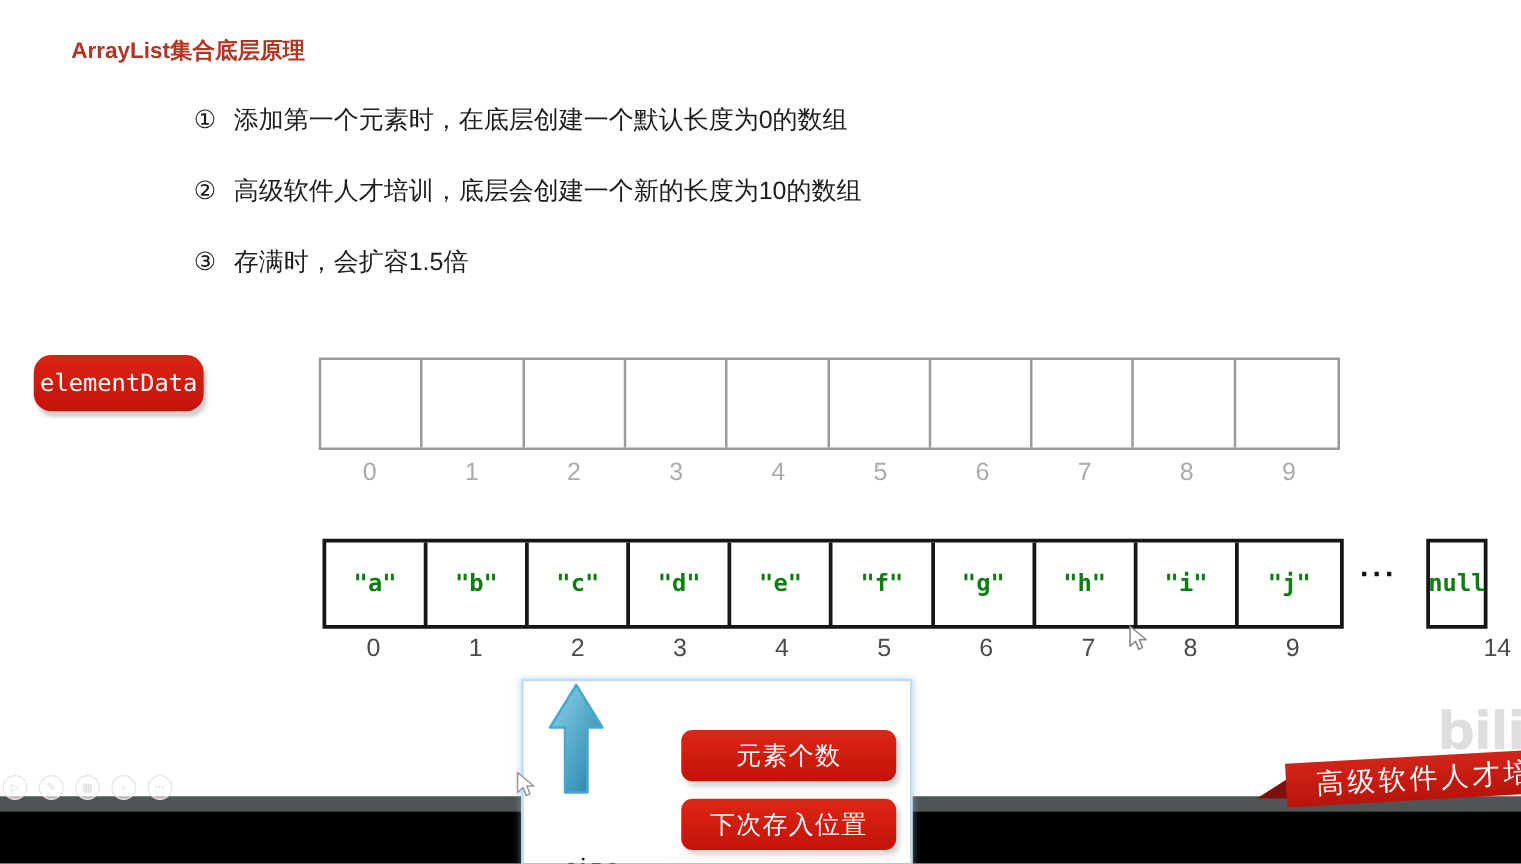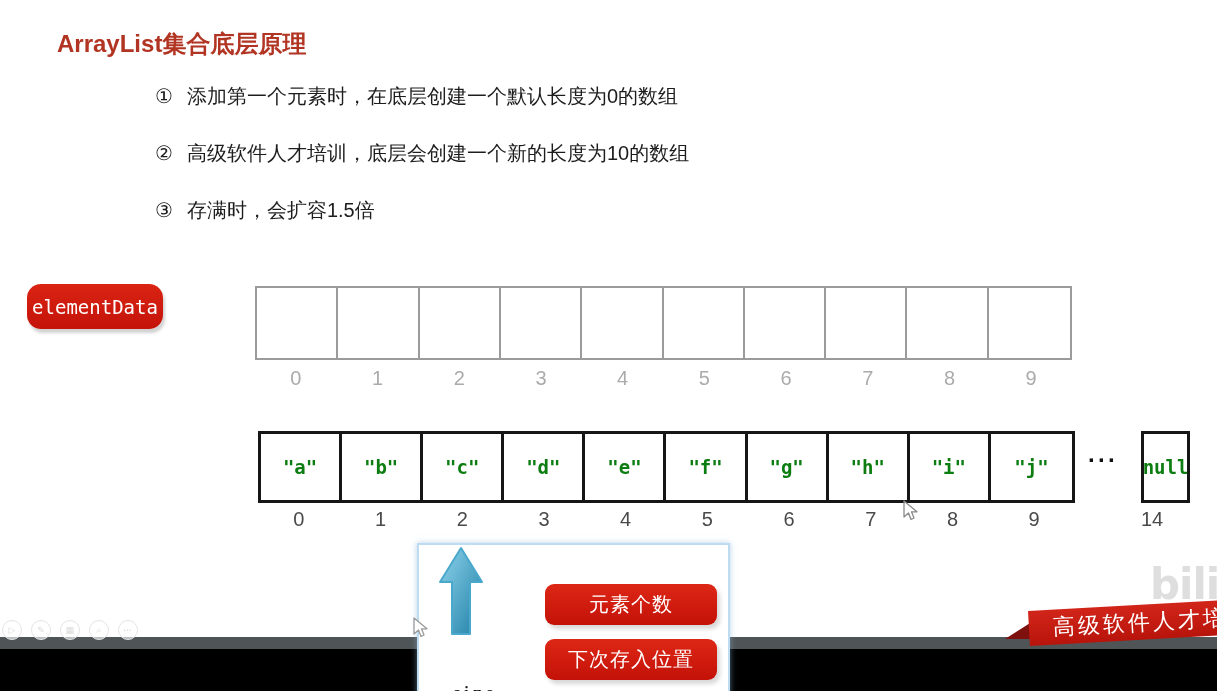--- a/index.html
+++ b/index.html
@@ -1,20 +1,20 @@
 <!DOCTYPE html>
 <html><head>
 <meta charset="utf-8">
 <style>
   html,body{margin:0;padding:0;background:#888;}
   #stage{position:relative;width:1217px;height:691px;background:#ffffff;overflow:hidden;
          font-family:"Liberation Sans",sans-serif;}
 
   
-  .title{position:absolute;left:57px;top:28px;font-size:24px;font-weight:bold;color:#b23422;}
+  .title{position:absolute;left:57px;top:28px;font-size:18px;font-weight:bold;color:#b23422;}
   .points{position:absolute;left:155px;top:84px;}
   .point{display:flex;gap:14px;font-size:20px;color:#1d1d1d;margin-bottom:33px;line-height:24px;}
 
   
   .chip{position:absolute;left:27px;top:284px;width:136px;height:45px;border-radius:14px;
         background:linear-gradient(180deg,#da2413,#c4130a);
         box-shadow:2px 4px 3px rgba(0,0,0,0.18);
         color:#fff;font-family:"DejaVu Sans Mono",monospace;font-size:19px;
         display:flex;align-items:center;justify-content:center;}
 
@@ -28,21 +28,21 @@
   .arr-filled .cell{border-right:3px solid #161616;}
   .arr-filled .cell:last-child{border-right:none;}
   .val{font-family:"DejaVu Sans Mono",monospace;font-weight:bold;font-size:19px;color:#0c7d10;}
   .idxrow{position:absolute;display:grid;grid-template-columns:repeat(10,1fr);text-align:center;font-size:20px;}
   .idx-empty{left:255px;top:367px;width:817px;color:#ababab;}
   .idx-filled{left:258px;top:508px;width:817px;color:#4a4a4a;}
   .ellipsis{position:absolute;left:1078px;top:446px;width:50px;text-align:center;
             font-size:24px;font-weight:bold;color:#111;letter-spacing:2px;}
   .nullcell{position:absolute;left:1141px;top:431px;width:49px;height:72px;box-sizing:border-box;
             border:3px solid #161616;display:flex;align-items:center;justify-content:center;background:#fff;}
-  .nullidx{position:absolute;left:1141px;top:508px;width:68px;text-align:left;font-size:20px;color:#4a4a4a;}
+  .nullidx{position:absolute;left:1141px;top:508px;width:68px;text-align:right;font-size:20px;color:#4a4a4a;}
 
   
   .strip{position:absolute;left:0;top:637px;width:1217px;height:12px;background:#4f5557;z-index:1;}
   .blackbar{position:absolute;left:0;top:649px;width:1217px;height:42px;background:#000;z-index:1;}
 
   
   .pbar{position:absolute;left:2px;top:620px;display:flex;gap:9px;z-index:2;}
   .picon{width:18px;height:18px;border-radius:50%;border:1px solid #e4e4e4;color:#dadada;
          display:flex;align-items:center;justify-content:center;font-size:9px;line-height:1;
          background:rgba(255,255,255,0.6);}

